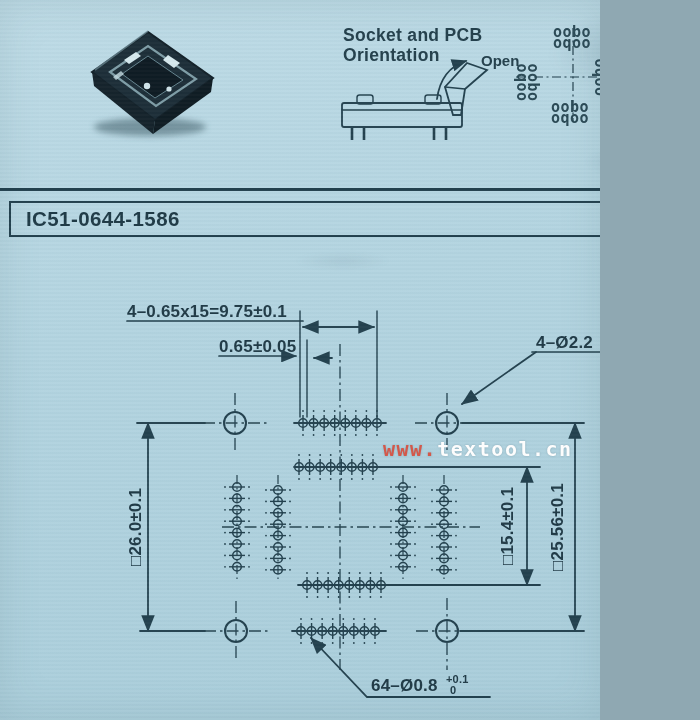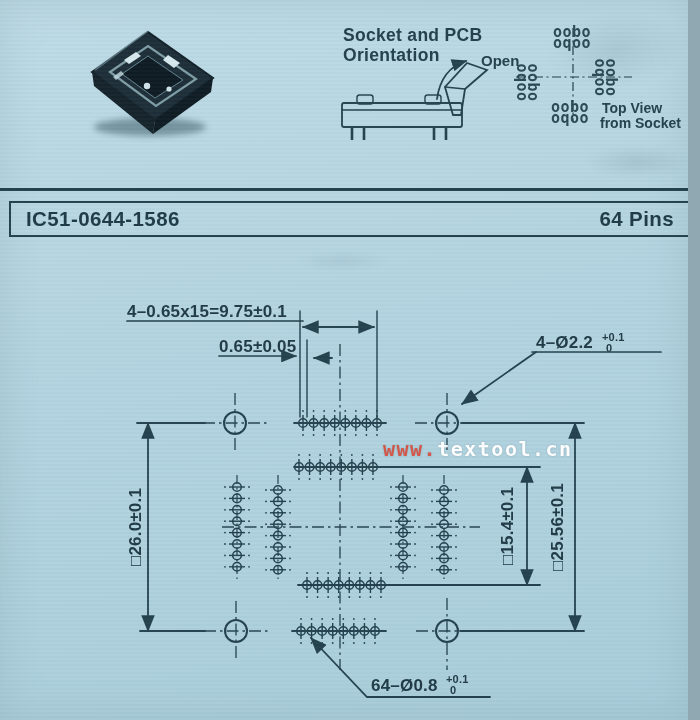--- a/index.html
+++ b/index.html
@@ -1,17 +1,17 @@
 <!DOCTYPE html>
 <html><head>
 <meta charset="utf-8">
 <style>
   html,body{margin:0;padding:0;background:#8fa8b2;}
   .page{
-    position:relative;width:688px;height:720px;overflow:hidden;
+    position:relative;width:600px;height:720px;overflow:hidden;
     background:linear-gradient(168deg,#bedbe6 0%,#b3d4e0 42%,#a9cdda 100%);
     font-family:"Liberation Sans","DejaVu Sans",sans-serif;color:#23414e;
     box-shadow:inset 0 0 40px rgba(90,120,130,.18);
   }
   .page::after{content:"";position:absolute;inset:0;pointer-events:none;
     background:repeating-linear-gradient(0deg,rgba(255,255,255,.025) 0 2px,rgba(40,70,85,.02) 2px 4px);}
   svg{position:absolute;overflow:visible;}
   .ln{stroke:#23414e;stroke-width:1.8;fill:none;stroke-linecap:round;}
   .thin{stroke-width:1.4;}
   .ul{stroke-width:1.7;}

